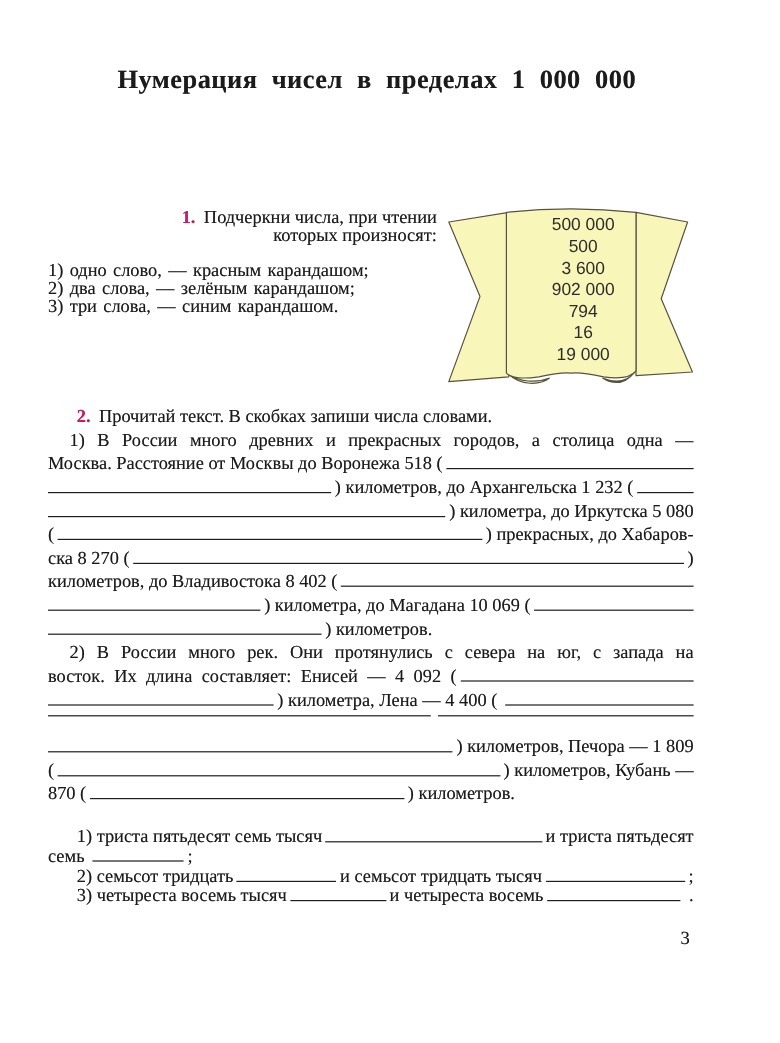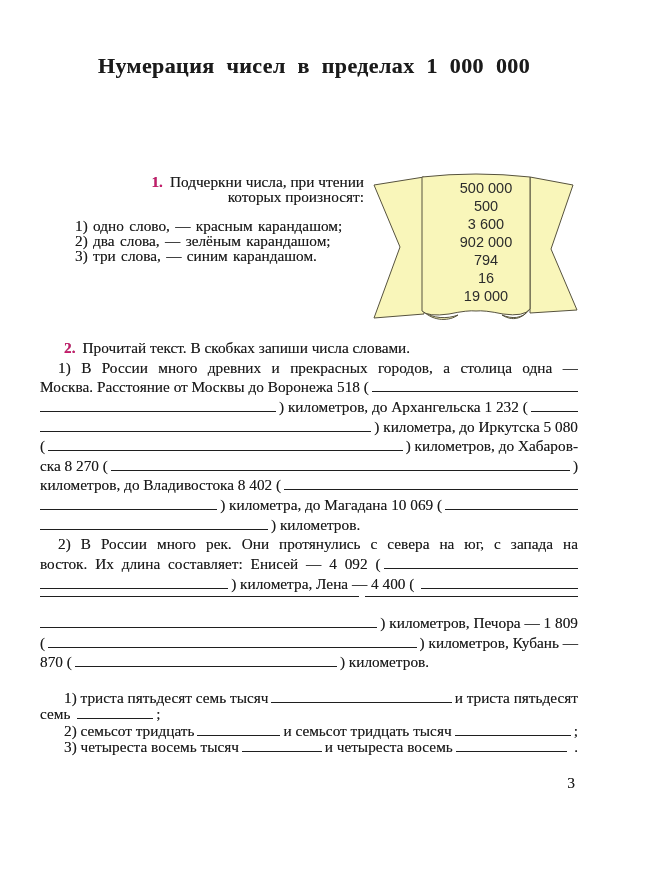--- a/index.html
+++ b/index.html
@@ -11,21 +11,21 @@
   }
   .title{
     position:absolute;top:53px;left:0;width:628px;text-align:center;
     font-size:22px;font-weight:bold;word-spacing:6px;letter-spacing:.4px;
   }
   .num{color:var(--accent,#c9196b);font-weight:bold;margin-right:7px;}
   
   .task1-text{position:absolute;top:174px;left:40px;width:324px;font-size:15.3px;}
   .task1-text .hline{line-height:15.4px;white-space:nowrap;text-align:right;}
   .task1-text .hline.ind{padding-left:24px;}
-  .t1-items{margin-top:13px;margin-left:35px;}
+  .t1-items{margin-top:13px;}
   .t1-items .item{line-height:15.1px;white-space:nowrap;word-spacing:1.5px;}
   
   .banner{position:absolute;left:360px;top:168px;width:222px;height:160px;}
   .banner svg{position:absolute;left:0;top:0;}
   .banner-numbers{
     position:absolute;left:72px;top:11px;width:108px;text-align:center;
     font-family:"Liberation Sans","DejaVu Sans",sans-serif;
     font-size:14.5px;line-height:18px;color:#2c2c2c;text-shadow:none;
   }
   
@@ -96,21 +96,21 @@
           <span class="t">) километров, до Архангельска 1 232 (</span>
           <span class="blank" style="flex-grow: 1;"></span>
         </div>
         <div class="line f">
           <span class="blank" style="flex-grow: 1;"></span>
           <span class="t">) километра, до Иркутска 5 080</span>
         </div>
         <div class="line f">
           <span class="t">(</span>
           <span class="blank" style="flex-grow: 1;"></span>
-          <span class="t">) километров, до Хабаров-</span>
+          <span class="t">) прекрасных, до Хабаров-</span>
         </div>
         <div class="line f">
           <span class="t">ска 8 270 (</span>
           <span class="blank" style="flex-grow: 1;"></span>
           <span class="t">)</span>
         </div>
         <div class="line f">
           <span class="t">километров, до Владивостока 8 402 (</span>
           <span class="blank" style="flex-grow: 1;"></span>
         </div>

